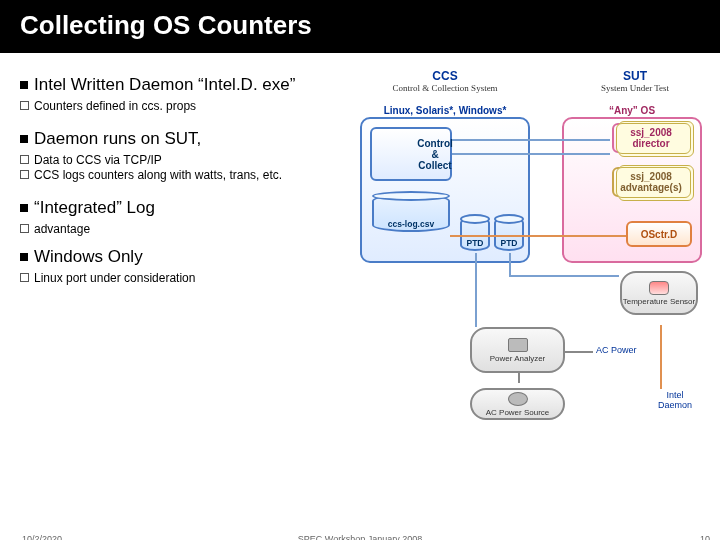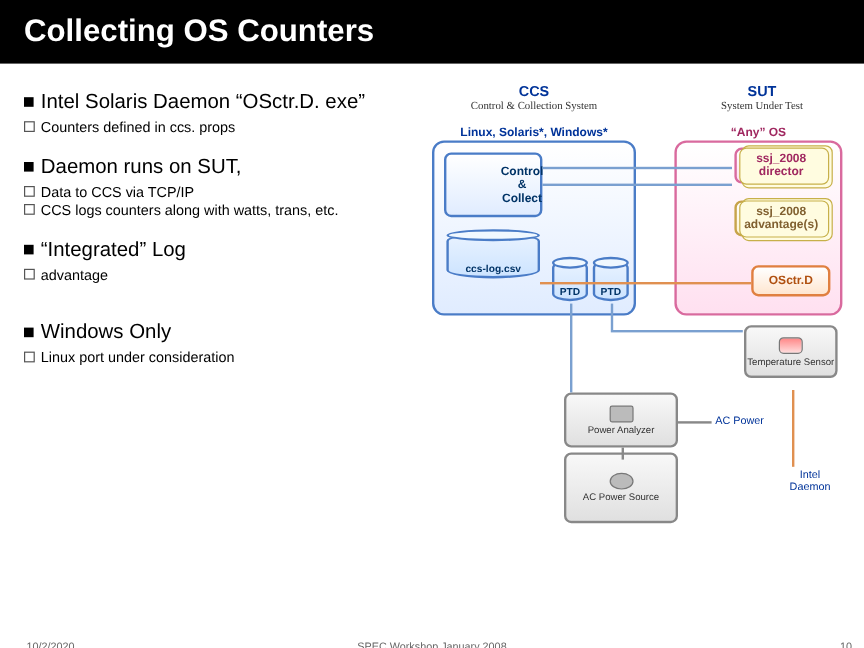--- a/index.html
+++ b/index.html
@@ -30,42 +30,42 @@
   .yellow { border-color: #c7a44a; background: linear-gradient(#fff,#fff5d0); color: #806030; }
   .orange { border-color: #e08040; background: linear-gradient(#fff,#ffe6d0); color: #b05010; }
   .cyl { position: absolute; }
   .cyl .body { width: 100%; height: 100%; border: 2px solid #4a7cc7; border-radius: 50%/18%; background: linear-gradient(#e8f2ff,#cde4ff); }
   .cyl .top { position: absolute; top: -3px; left: 0; right: 0; height: 10px; border: 2px solid #4a7cc7; border-radius: 50%; background: #f0f8ff; }
   .cyl .lbl { position: absolute; bottom: 3px; left: 0; right: 0; text-align: center; font-size: 8.5px; color: #003366; font-weight: bold; }
   .stack-shadow::before, .stack-shadow::after { content: ""; position: absolute; inset: -4px -6px -6px 4px; border: 1.5px solid #c7b04a; border-radius: 6px; background: #fffce0; z-index: -1; }
   .stack-shadow::after { inset: -2px -3px -3px 2px; z-index: -1; }
   .arrow { position: absolute; background: #7aa0d0; }
   .arrow.h { height: 2px; }
-  .hw-box { position: absolute; border: 2px solid #888; border-radius: 6px; background: linear-gradient(#f8f8f8,#e0e0e0); text-align: center; font-size: 8px; display: flex; align-items: center; justify-content: center; flex-direction: column; color: #333; }
+  .hw-box { position: absolute; border: 2px solid #888; border-radius: 16px; background: linear-gradient(#f8f8f8,#e0e0e0); text-align: center; font-size: 8px; display: flex; align-items: center; justify-content: center; flex-direction: column; color: #333; }
   .hw-icon { width: 20px; height: 14px; background: #bbb; border: 1px solid #777; border-radius: 2px; margin-bottom: 2px; }
   .side-label { position: absolute; font-size: 9px; color: #003399; }
 </style>
 </head>
 <body>
 
 <div class="title-bar">Collecting OS Counters</div>
 
 <div class="content">
   <div class="text-col">
-    <div class="lvl1"><span class="sq"></span><span>Intel Solaris Daemon “OSctr.D. exe”</span></div>
+    <div class="lvl1"><span class="sq"></span><span>Intel Written Daemon “Intel.D. exe”</span></div>
     <div class="lvl2"><span class="box"></span><span>Counters defined in ccs. props</span></div>
 
     <div class="lvl1" style="margin-top:14px"><span class="sq"></span><span>Daemon runs on SUT,</span></div>
     <div class="lvl2"><span class="box"></span><span>Data to CCS via TCP/IP</span></div>
     <div class="lvl2"><span class="box"></span><span>CCS logs counters along with watts, trans, etc.</span></div>
 
     <div class="lvl1" style="margin-top:14px"><span class="sq"></span><span>“Integrated” Log</span></div>
     <div class="lvl2"><span class="box"></span><span>advantage</span></div>
 
-    <div class="lvl1" style="margin-top:30px"><span class="sq"></span><span>Windows Only</span></div>
+    <div class="lvl1" style="margin-top:10px"><span class="sq"></span><span>Windows Only</span></div>
     <div class="lvl2"><span class="box"></span><span>Linux port under consideration</span></div>
   </div>
 
   <div class="diag-col">
     <div class="diagram">
 
       <div class="col-hdr" style="left:30px;top:0;width:130px">
         <div class="hdr-title">CCS</div>
         <div class="hdr-sub">Control &amp; Collection System</div>
       </div>
@@ -121,21 +121,21 @@
         <span>Temperature Sensor</span>
       </div>
 
       <div class="hw-box" style="left:120px;top:258px;width:95px;height:46px">
         <div class="hw-icon"></div>
         <span>Power Analyzer</span>
       </div>
       <div class="side-label" style="left:246px;top:276px">AC Power</div>
       <div class="arrow h" style="left:215px;top:282px;width:28px;background:#888"></div>
 
-      <div class="hw-box" style="left:120px;top:308px;width:95px;height:59px">
+      <div class="hw-box" style="left:120px;top:319px;width:95px;height:32px">
         <div class="hw-icon" style="border-radius:50%"></div>
         <span>AC Power Source</span>
       </div>
 
       <div class="side-label" style="left:300px;top:322px;width:50px;text-align:center;line-height:1.1">Intel Daemon</div>
       <div style="position:absolute;left:310px;top:256px;width:2px;height:64px;background:#e09050"></div>
 
       <div style="position:absolute;left:125px;top:184px;width:2px;height:74px;background:#7aa0d0"></div>
       <div style="position:absolute;left:159px;top:184px;width:2px;height:22px;background:#7aa0d0"></div>
       <div style="position:absolute;left:159px;top:206px;width:110px;height:2px;background:#7aa0d0"></div>

